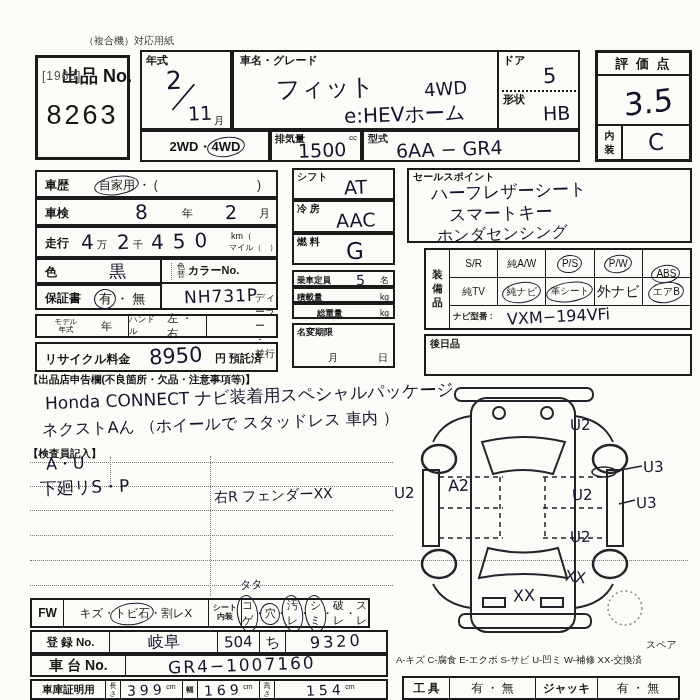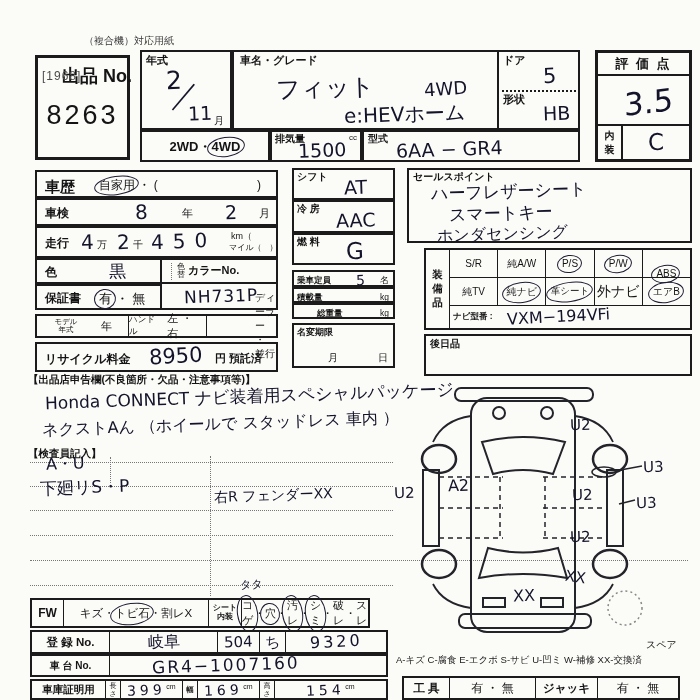--- a/index.html
+++ b/index.html
@@ -81,21 +81,21 @@
         <span>内</span>
         <span>装</span>
       </div>
       <div class="cell" style="flex:1;">
         <span class="hw" style="position:static;font-size:23px;">C</span>
       </div>
     </div>
   </div>
 
   <div class="bx" style="left:35px;top:170px;width:243px;height:28px;">
-    <div class="pr lb" style="left:8px;top:7px;font-size:15px;">車歴</div>
+    <div class="pr lb" style="left:8px;top:7px;font-size:12px;">車歴</div>
     <div class="pr" style="left:62px;top:7px;font-size:12px;">
       <span class="circled">自家用</span>
       <span>・ (</span>
     </div>
     <div class="pr" style="left:220px;top:7px;font-size:12px;">)</div>
   </div>
 
   <div class="bx" style="left:35px;top:198px;width:243px;height:28px;">
     <div class="pr lb" style="left:8px;top:7px;font-size:12px;">車検</div>
     <div class="hw" style="left:98px;top:2px;font-size:20px;">8</div>
@@ -346,21 +346,21 @@
     </div>
     <div class="cell" style="width:26px;border-right:1.5px solid #1b1b1b;">
       <span class="hw" style="position:static;font-size:15px;">ち</span>
     </div>
     <div class="cell" style="flex:1;">
       <span class="hw" style="position:static;font-size:16px;letter-spacing:3px;transform:rotate(-3deg);">9320</span>
     </div>
   </div>
 
   <div class="bx" style="left:30px;top:654px;width:358px;height:23px;display:flex;">
-    <div class="cell lb" style="width:78px;border-right:1.5px solid #1b1b1b;font-size:10px;">車 台 No.</div>
+    <div class="cell lb" style="width:94px;border-right:1.5px solid #1b1b1b;font-size:14px;">車 台 No.</div>
     <div class="cell" style="flex:1;justify-content:flex-start;padding-left:42px;">
       <span class="hw" style="position:static;font-size:17px;letter-spacing:2px;transform:rotate(-2deg);">GR4−1007160</span>
     </div>
   </div>
 
   <div class="bx" style="left:30px;top:679px;width:358px;height:21px;border-width:2.5px;display:flex;">
     <div class="cell lb" style="width:74px;border-right:1.5px solid #1b1b1b;font-size:10.5px;">車庫証明用</div>
     <div class="cell stack" style="width:15px;border-right:1px solid #1b1b1b;font-size:7px;">長さ</div>
     <div class="cell" style="width:62px;border-right:1px solid #1b1b1b;">
       <span class="hw" style="position:static;font-size:14px;letter-spacing:4px;">399</span>

